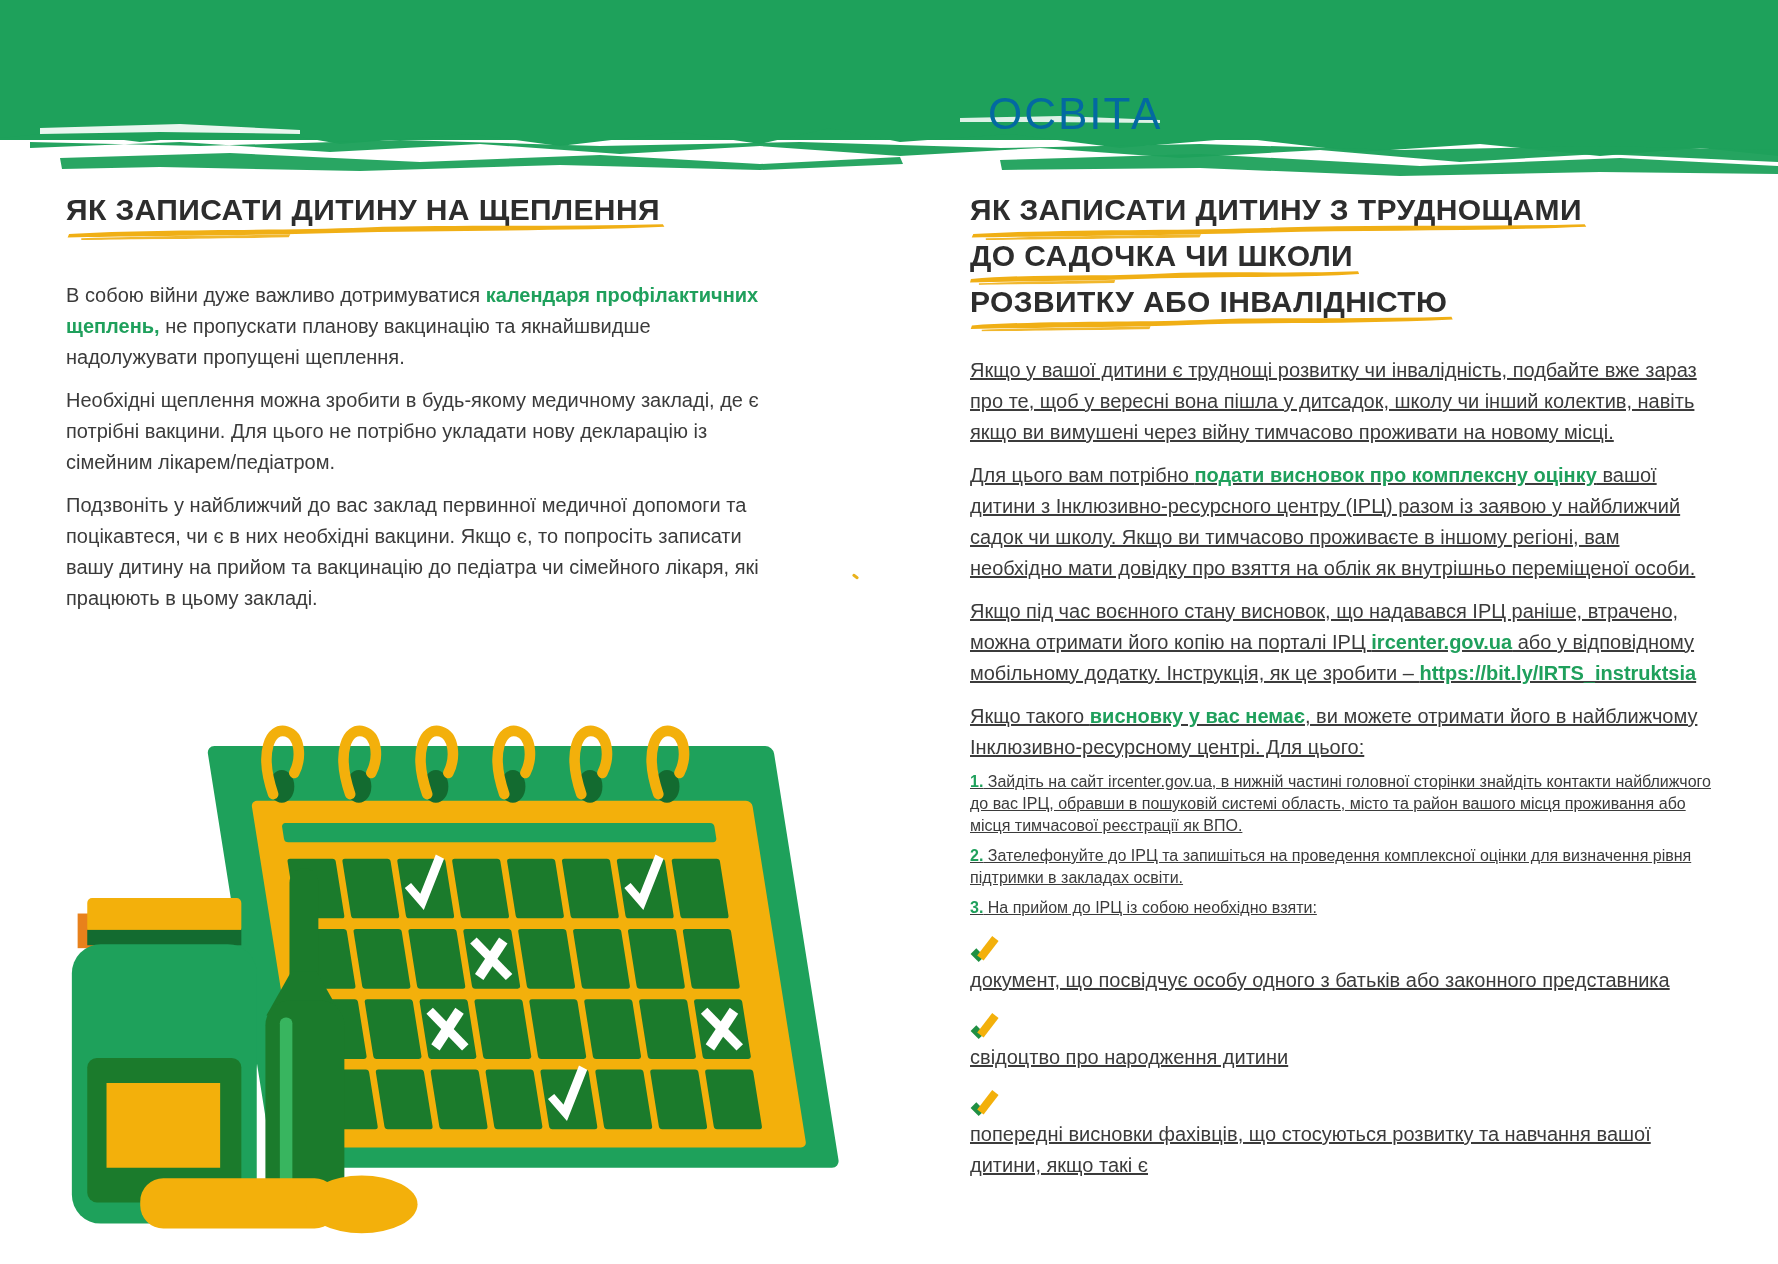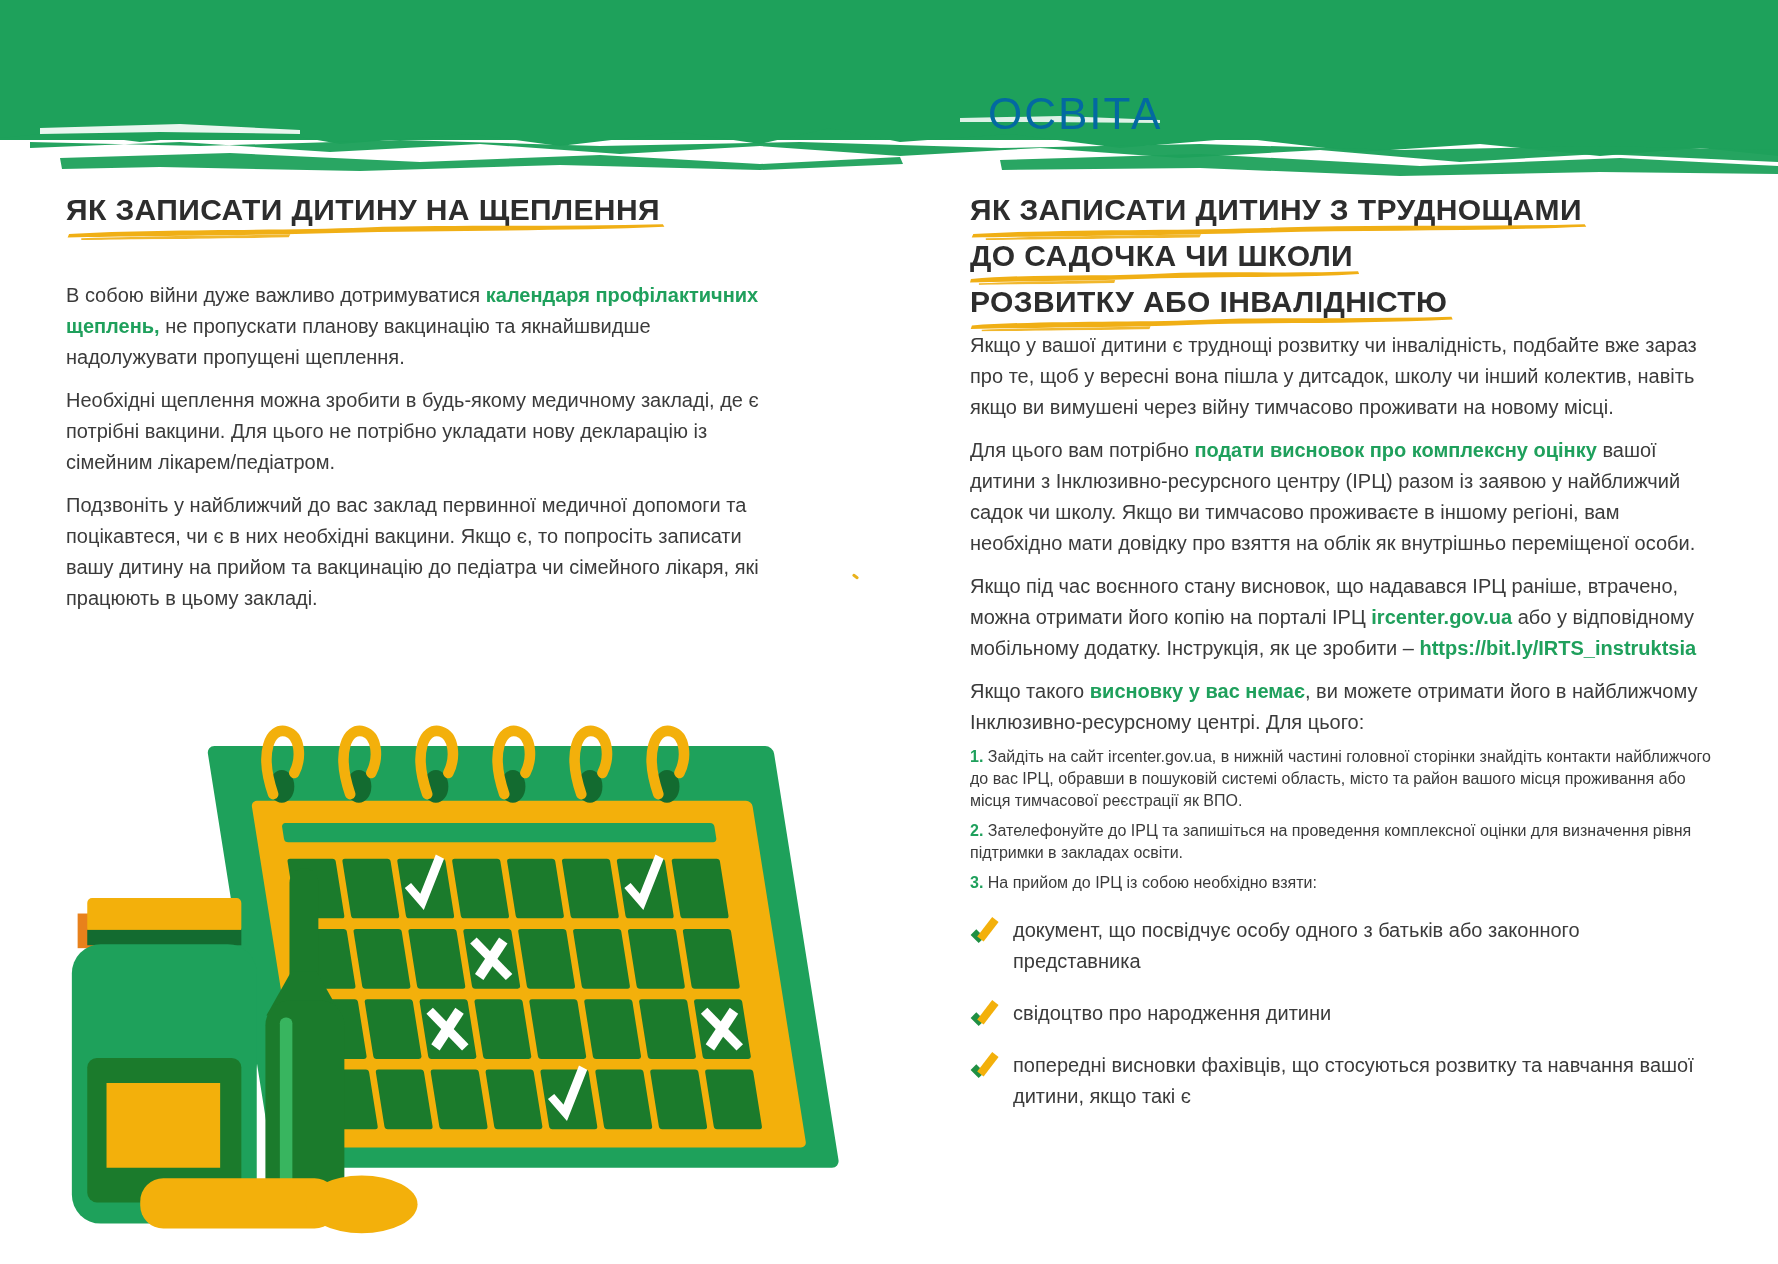--- a/index.html
+++ b/index.html
@@ -10,39 +10,39 @@
   
   .band{position:relative;height:180px;}
   .band svg{position:absolute;left:0;top:0;width:1778px;height:180px;display:block;}
   .page-title{
     position:absolute;top:92px;left:988px;z-index:2;
     font-size:44px;line-height:1;color:#0369a1;font-weight:400;letter-spacing:2px;
   }
   
   .content{display:flex;justify-content:space-between;padding:12px 66px 0 66px;box-sizing:border-box;gap:32px;}
   .col-left{width:700px;flex:none;}
-  .col-right{width:742px;flex:none;}
+  .col-right{width:742px;flex:none;text-decoration:underline;}
   .heading-line{display:inline-block;position:relative;margin:0 0 10px 0;}
   .heading-line .ht{
     font-size:30px;font-weight:700;color:#2d2d2d;letter-spacing:0.4px;line-height:36px;white-space:nowrap;
   }
   .brush{
     position:absolute;left:-3px;bottom:-9px;width:calc(100% + 12px);height:14px;
     transform:rotate(-0.6deg);
   }
   p.body-p{font-size:20px;line-height:31px;margin:12px 0 0 0;color:#3b3b3b;}
   .accent{color:#1fa05c;font-weight:700;}
   .link{cursor:pointer;}
   .col-left .first-p{margin-top:42px;}
-  .col-right .first-p{margin-top:0;}
+  .col-right .first-p{margin-top:25px;}
   
   p.step{font-size:16px;line-height:22px;margin:8px 0 0 0;}
   .step-num{color:#1fa05c;font-weight:700;}
   
-  .check-row{display:flex;align-items:flex-start;margin-top:21px;}
+  .check-row{display:flex;align-items:flex-start;margin-top:15px;flex-direction:column;}
   .check-icon{width:30px;height:30px;flex:none;margin:1px 13px 0 0;}
   .check-text{font-size:20px;line-height:31px;}
   
   .illustration{margin:95px 0 0 2px;width:780px;height:540px;}
   .illustration svg{width:100%;height:100%;display:block;}
   .speck{position:absolute;left:852px;top:575px;width:7px;height:3px;background:#e9b21c;transform:rotate(35deg);border-radius:2px;}
 </style>
 </head>
 <body>
 

